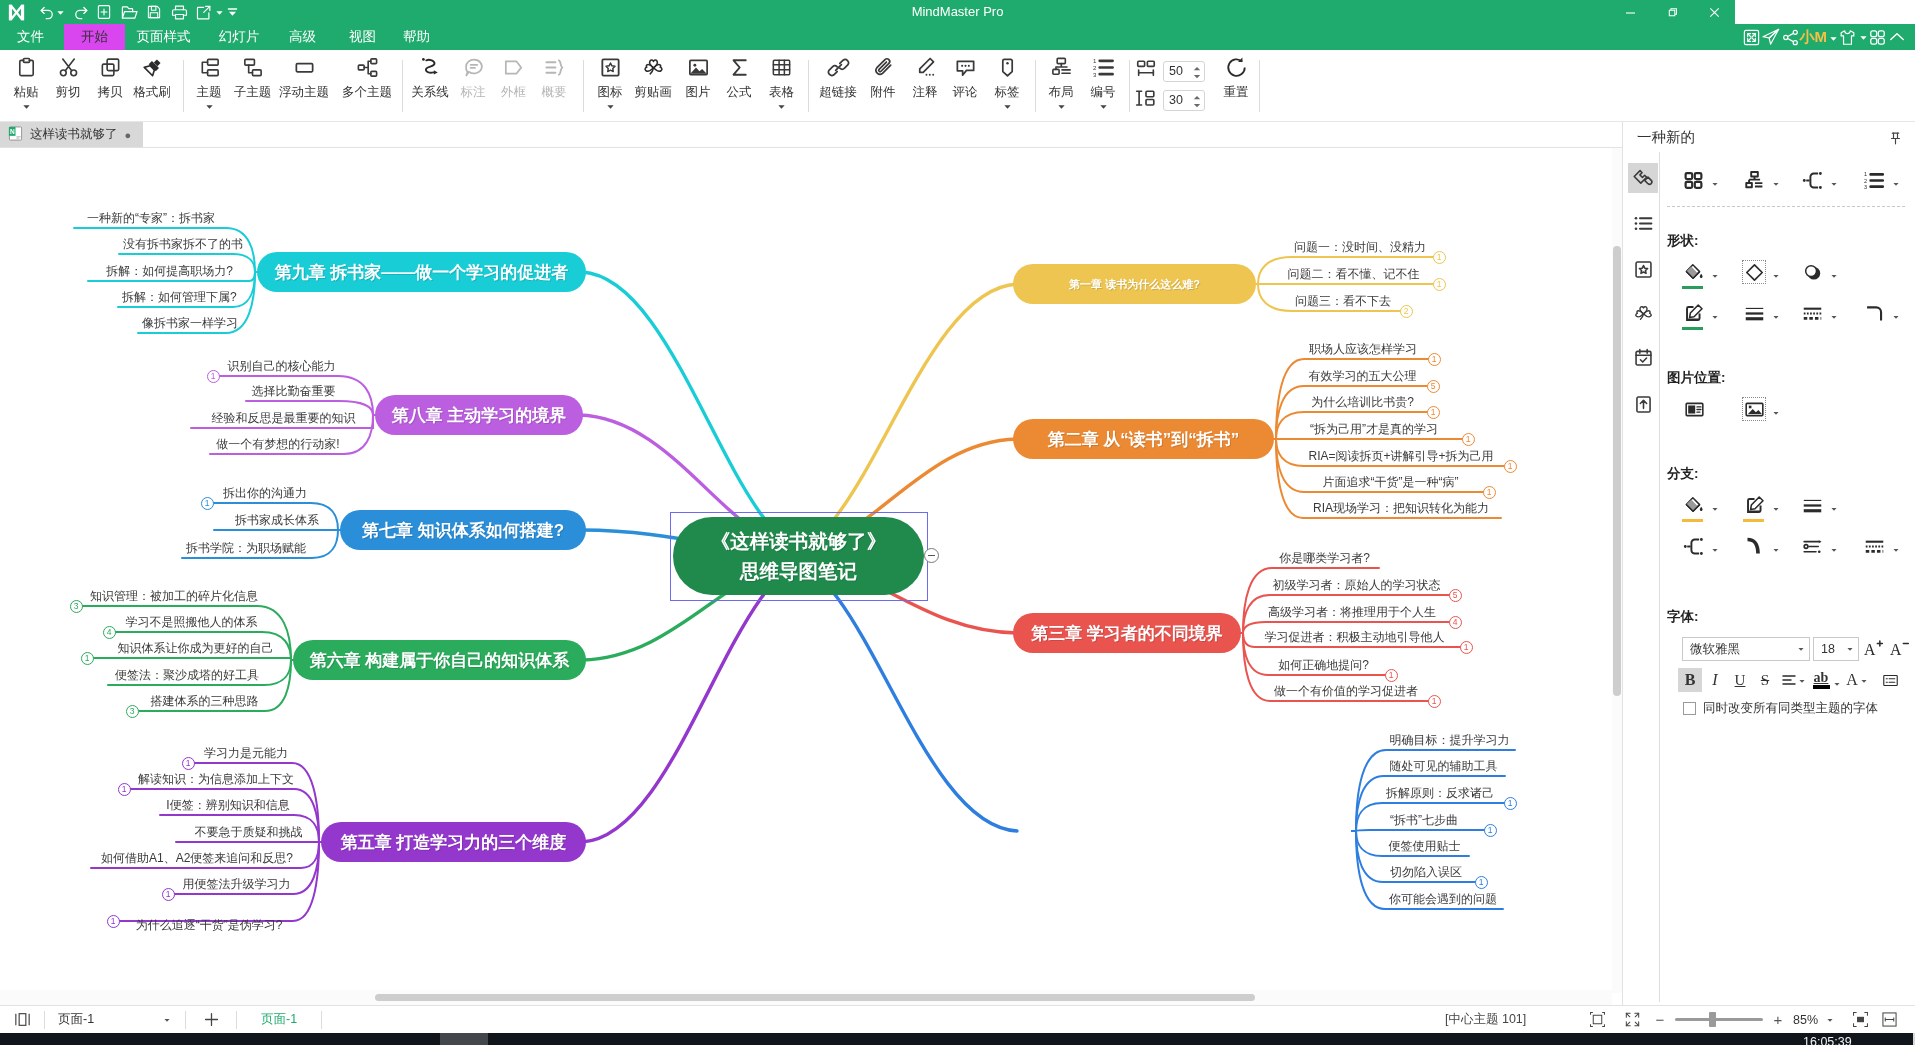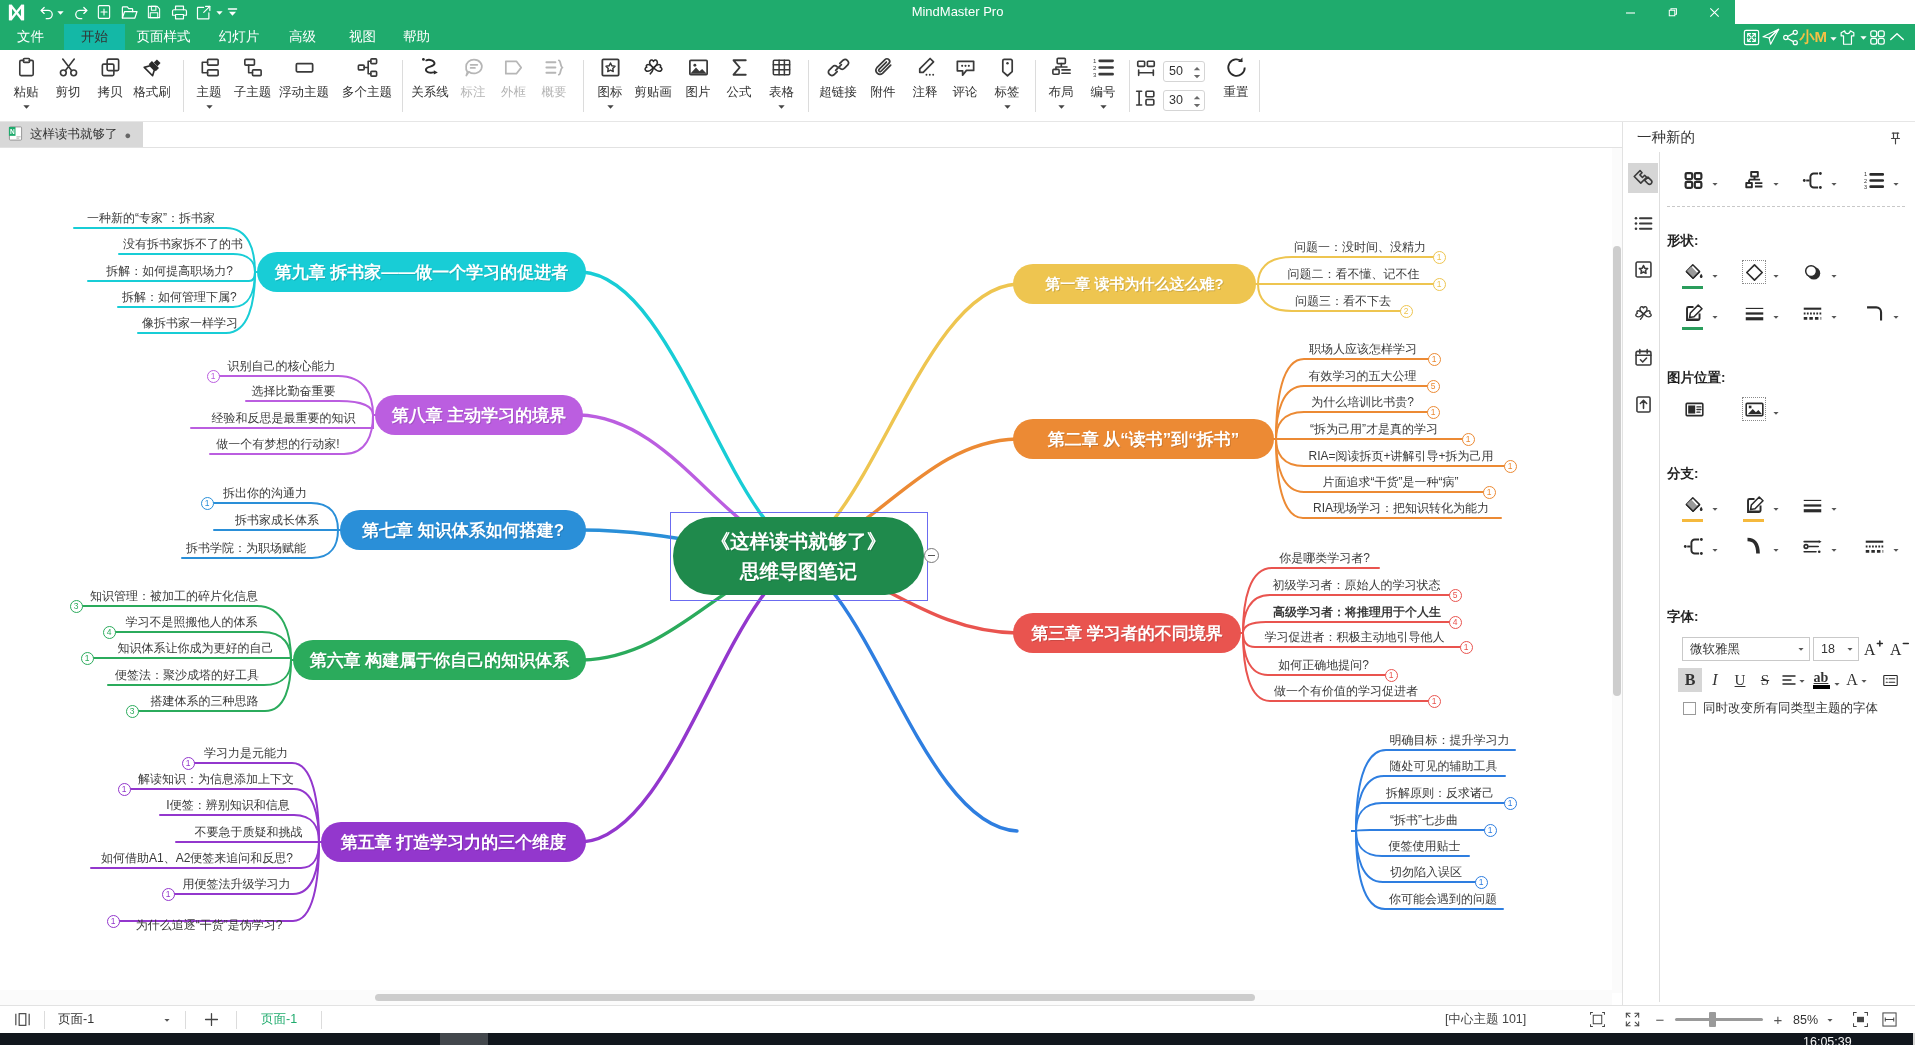--- a/index.html
+++ b/index.html
@@ -26,21 +26,21 @@
 .tbr{position:absolute;right:8px;top:24px;height:26px;display:flex;align-items:center;}
 .tbr-item{height:24px;display:flex;align-items:center;justify-content:center;cursor:default;}
 .tbr-caret{margin-left:2px;}
 .acct{color:#f5c045;font-size:15px;font-weight:bold;display:flex;align-items:center;}
 
 
 .menubar{position:absolute;left:0;top:24px;width:1915px;height:26px;background:#1fab6d;}
 .menu-tabs{position:absolute;left:0;top:0;height:26px;display:flex;}
 .mtab{height:26px;padding:0 22px;display:flex;align-items:center;justify-content:center;
   color:#fff;font-size:13.5px;cursor:default;}
-.mtab.active{background:#14b8a6;color:#333;}
+.mtab.active{background:#d946ef;color:#333;}
 
 
 .ribbon{position:absolute;left:0;top:50px;width:1915px;height:72px;background:#fff;
   border-bottom:1px solid #e6e6e6;}
 .rb-sep{width:1px;height:52px;background:#dcdcdc;}
 .rb-item{height:64px;display:flex;flex-direction:column;align-items:center;cursor:default;}
 .rb-ico{height:30px;display:flex;align-items:center;justify-content:center;}
 .rb-lbl{font-size:12.5px;color:#333;line-height:16px;white-space:nowrap;margin-top:2px;}
 .rb-item.disabled .rb-lbl{color:#b4b4b4;}
 .rb-car{height:12px;display:flex;align-items:center;justify-content:center;}
@@ -709,21 +709,21 @@
 <div class="badge" style="left:181.5px;top:608.5px;border-color:#9337cd;color:#9337cd">1</div>
 <div class="leaf" style="left:138px;top:624px;width:154px;text-align:center;">解读知识：为信息添加上下文</div>
 <div class="badge" style="left:117.5px;top:634.5px;border-color:#9337cd;color:#9337cd">1</div>
 <div class="leaf" style="left:164px;top:650px;width:128px;text-align:center;">I便签：辨别知识和信息</div>
 <div class="leaf" style="left:180px;top:677px;width:137px;text-align:center;">不要急于质疑和挑战</div>
 <div class="leaf" style="left:95px;top:703px;width:204px;text-align:center;">如何借助A1、A2便签来追问和反思?</div>
 <div class="leaf" style="left:182px;top:729px;width:109px;text-align:center;">用便签法升级学习力</div>
 <div class="badge" style="left:161.5px;top:739.5px;border-color:#9337cd;color:#9337cd">1</div>
 <div class="leaf" style="left:127px;top:756px;width:164px;text-align:center;margin-top:14px;">为什么追逐“干货”是伪学习?</div>
 <div class="badge" style="left:106.5px;top:766.5px;border-color:#9337cd;color:#9337cd">1</div>
-<div class="mnode" style="left:1013px;top:116px;width:243px;height:40px;background:#eec550;font-size:15px">
+<div class="mnode" style="left:1013px;top:116px;width:243px;height:40px;background:#eec550;font-size:11px">
           <span>第一章 读书为什么这么难?</span>
         </div>
 <div class="leaf" style="left:1294px;top:92px;width:131px;text-align:center;">问题一：没时间、没精力</div>
 <div class="badge" style="left:1432.5px;top:102.5px;border-color:#eec550;color:#eec550">1</div>
 <div class="leaf" style="left:1282px;top:119px;width:143px;text-align:center;">问题二：看不懂、记不住</div>
 <div class="badge" style="left:1432.5px;top:129.5px;border-color:#eec550;color:#eec550">1</div>
 <div class="leaf" style="left:1294px;top:146px;width:98px;text-align:center;">问题三：看不下去</div>
 <div class="badge" style="left:1399.5px;top:156.5px;border-color:#eec550;color:#eec550">2</div>
 <div class="mnode" style="left:1013px;top:271px;width:261px;height:40px;background:#ec8a34;font-size:17px">
           <span>第二章 从“读书”到“拆书”</span>
@@ -740,21 +740,21 @@
 <div class="badge" style="left:1503.5px;top:311.5px;border-color:#ec8a34;color:#ec8a34">1</div>
 <div class="leaf" style="left:1306px;top:327px;width:169px;text-align:center;">片面追求“干货”是一种“病”</div>
 <div class="badge" style="left:1482.5px;top:337.5px;border-color:#ec8a34;color:#ec8a34">1</div>
 <div class="leaf" style="left:1305px;top:353px;width:192px;text-align:center;">RIA现场学习：把知识转化为能力</div>
 <div class="mnode" style="left:1013px;top:465px;width:228px;height:40px;background:#e9544f;font-size:17px">
           <span>第三章 学习者的不同境界</span>
         </div>
 <div class="leaf" style="left:1274px;top:403px;width:101px;text-align:center;">你是哪类学习者?</div>
 <div class="leaf" style="left:1272px;top:430px;width:169px;text-align:center;">初级学习者：原始人的学习状态</div>
 <div class="badge" style="left:1448.5px;top:440.5px;border-color:#e9544f;color:#e9544f">5</div>
-<div class="leaf" style="left:1268px;top:457px;width:173px;text-align:right;font-weight:bold;">高级学习者：将推理用于个人生</div>
+<div class="leaf" style="left:1268px;top:457px;width:173px;text-align:left;">高级学习者：将推理用于个人生</div>
 <div class="badge" style="left:1448.5px;top:467.5px;border-color:#e9544f;color:#e9544f">4</div>
 <div class="leaf" style="left:1257px;top:482px;width:195px;text-align:center;">学习促进者：积极主动地引导他人</div>
 <div class="badge" style="left:1459.5px;top:492.5px;border-color:#e9544f;color:#e9544f">1</div>
 <div class="leaf" style="left:1270px;top:510px;width:107px;text-align:center;">如何正确地提问?</div>
 <div class="badge" style="left:1384.5px;top:520.5px;border-color:#e9544f;color:#e9544f">1</div>
 <div class="leaf" style="left:1272px;top:536px;width:148px;text-align:center;">做一个有价值的学习促进者</div>
 <div class="badge" style="left:1427.5px;top:546.5px;border-color:#e9544f;color:#e9544f">1</div>
 <div class="leaf" style="left:1388px;top:585px;width:123px;text-align:center;">明确目标：提升学习力</div>
 <div class="leaf" style="left:1386px;top:611px;width:115px;text-align:center;">随处可见的辅助工具</div>
 <div class="leaf" style="left:1384px;top:638px;width:112px;text-align:center;">拆解原则：反求诸己</div>

